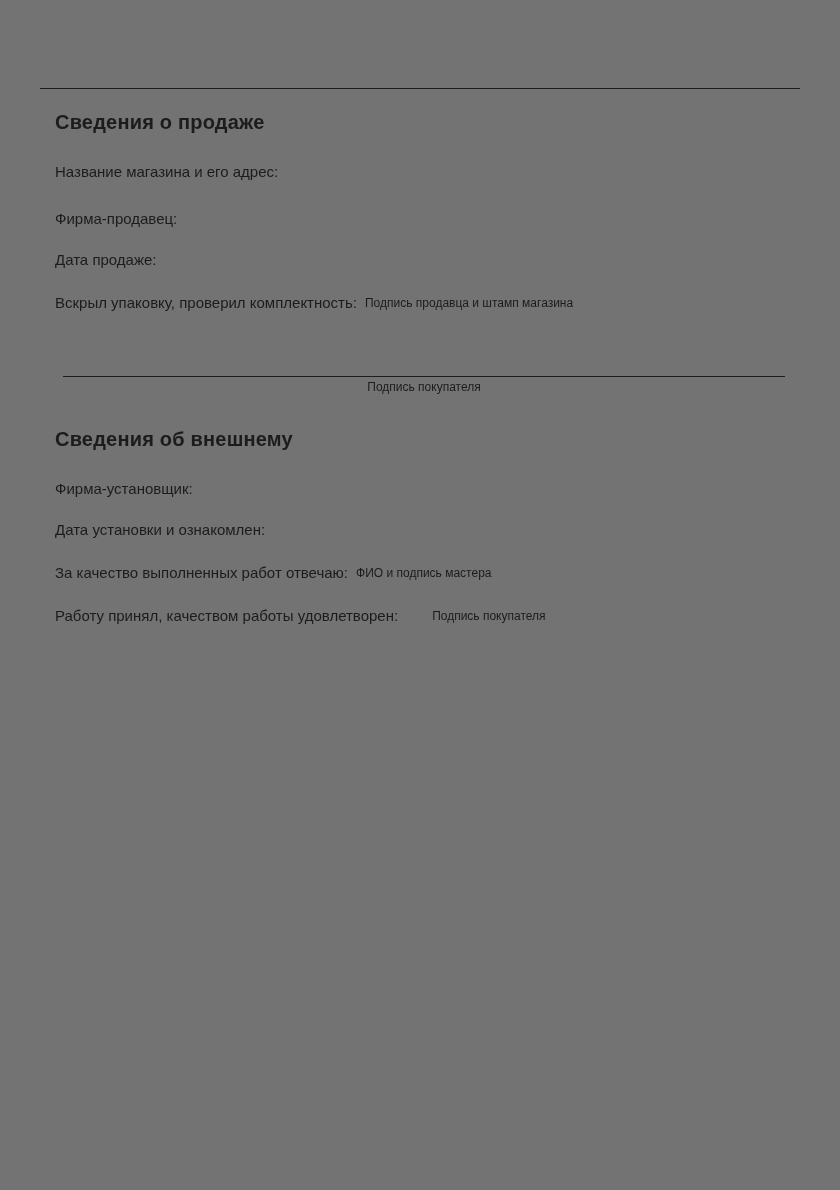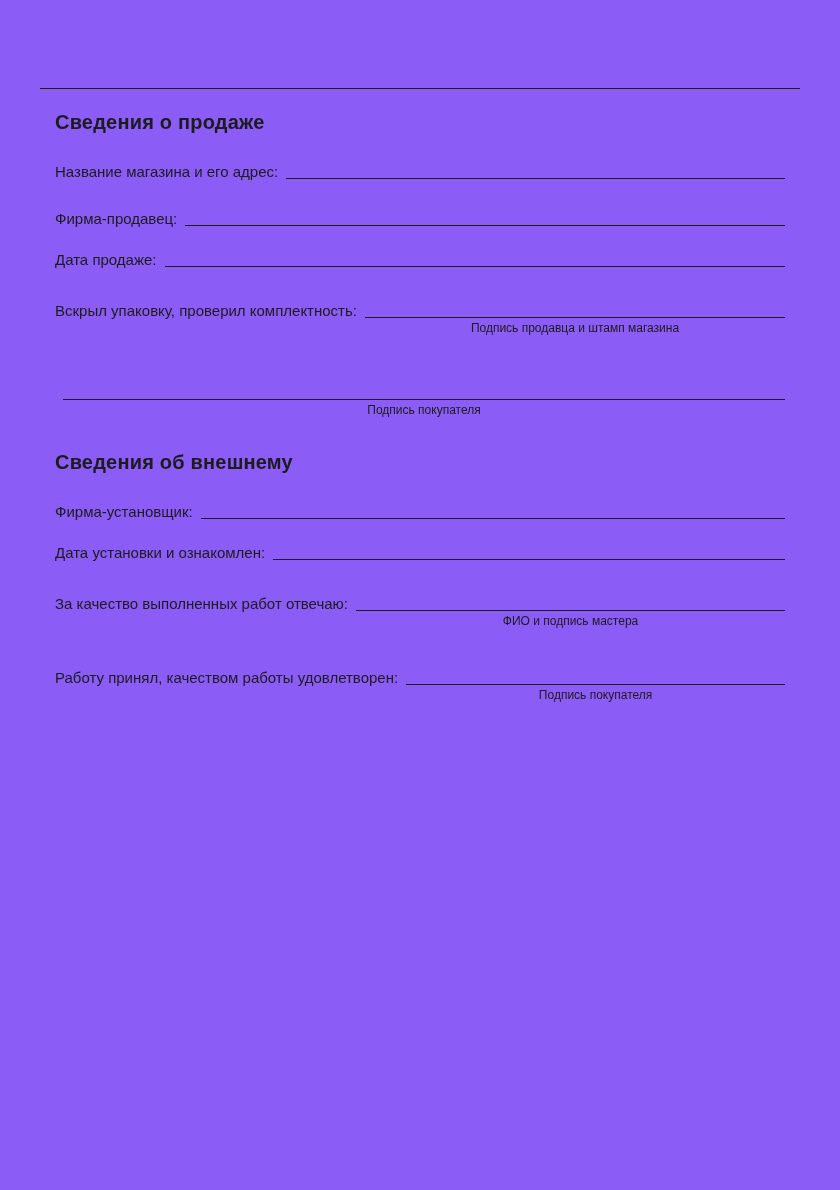--- a/index.html
+++ b/index.html
@@ -7,21 +7,21 @@
   body {
     background: #e9e9e9;
     font-family: "Liberation Sans", sans-serif;
     color: #1c1c1c;
     -webkit-font-smoothing: antialiased;
   }
   .page {
     width: 840px;
     height: 1190px;
     margin: 0 auto;
-    background: #8b5cf6;
+    background: #737373;
     padding: 88px 55px 0 55px;
     position: relative;
     overflow: hidden;
   }
   .top-rule {
     border: none;
     border-top: 1.5px solid #1c1c1c;
     margin: 0 -15px;
   }
   .section-title {
@@ -34,31 +34,31 @@
   .section-title.second { margin-top: 34px; }
 
   .field-row {
     display: flex;
     align-items: flex-start;
     font-size: 15px;
     line-height: 19px;
   }
   .mt-a { margin-top: 28px; }
   .mt-b { margin-top: 22px; }
-  .mt-c { margin-top: 32px; }
-  .mt-d { margin-top: 40px; }
+  .mt-c { margin-top: 24px; }
+  .mt-d { margin-top: 24px; gap: 26px; }
 
   .label {
     white-space: nowrap;
     padding-right: 8px;
   }
   .blank {
     flex: 1;
     display: flex;
-    flex-direction: column;
+    flex-direction: row;
     min-width: 60px;
   }
   .line {
     display: block;
     height: 17px;
     border-bottom: 1px solid #1c1c1c;
   }
   .caption {
     font-size: 12px;
     line-height: 14px;

